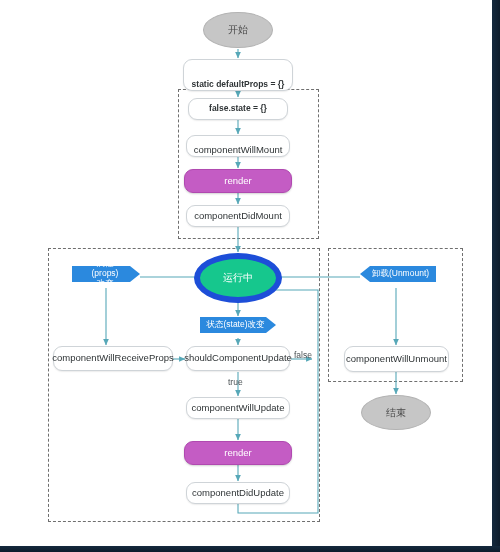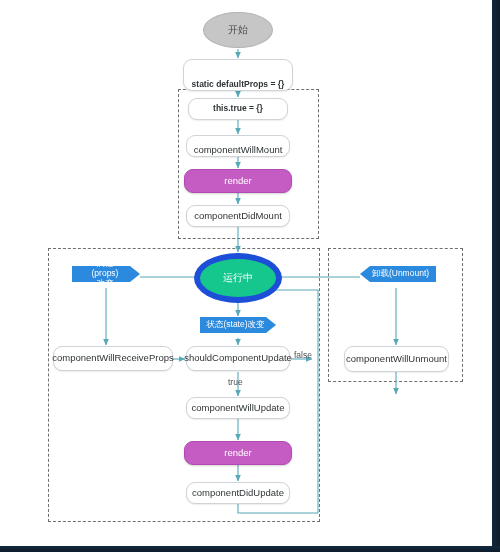--- a/index.html
+++ b/index.html
@@ -173,21 +173,21 @@
 
     <div class="node terminal" style="left:203px; top:12px; width:70px; height:36px;">
       <span>开始</span>
     </div>
 
     <div class="node rbox bold" style="left:183px; top:59px; width:110px; height:32px;align-items:flex-end;">
       <span>static defaultProps = {}</span>
     </div>
 
     <div class="node rbox bold" style="left:188px; top:98px; width:100px; height:22px;">
-      <span>this.true = {}</span>
+      <span>false.state = {}</span>
     </div>
 
     <div class="node rbox" style="left:186px; top:135px; width:104px; height:22px;align-items:flex-end;">
       <span>componentWillMount</span>
     </div>
 
     <div class="node rbox render" style="left:184px; top:169px; width:108px; height:24px;">
       <span>render</span>
     </div>
 
@@ -228,20 +228,23 @@
     </div>
 
     <div class="node rbox" style="left:186px; top:482px; width:104px; height:22px;">
       <span>componentDidUpdate</span>
     </div>
 
     <div class="node rbox" style="left:344px; top:346px; width:105px; height:26px;">
       <span>componentWillUnmount</span>
     </div>
 
+    <div class="node terminal" style="left:361px; top:395px; width:70px; height:35px;">
+      <span>结束</span>
+    </div>
 
     <div class="elabel" style="left:228px; top:377px;">true</div>
     <div class="elabel" style="left:294px; top:350px;">false</div>
 
   </div>
 
   <div id="edge-right"></div>
   <div id="edge-bottom"></div>
 </div>
 

